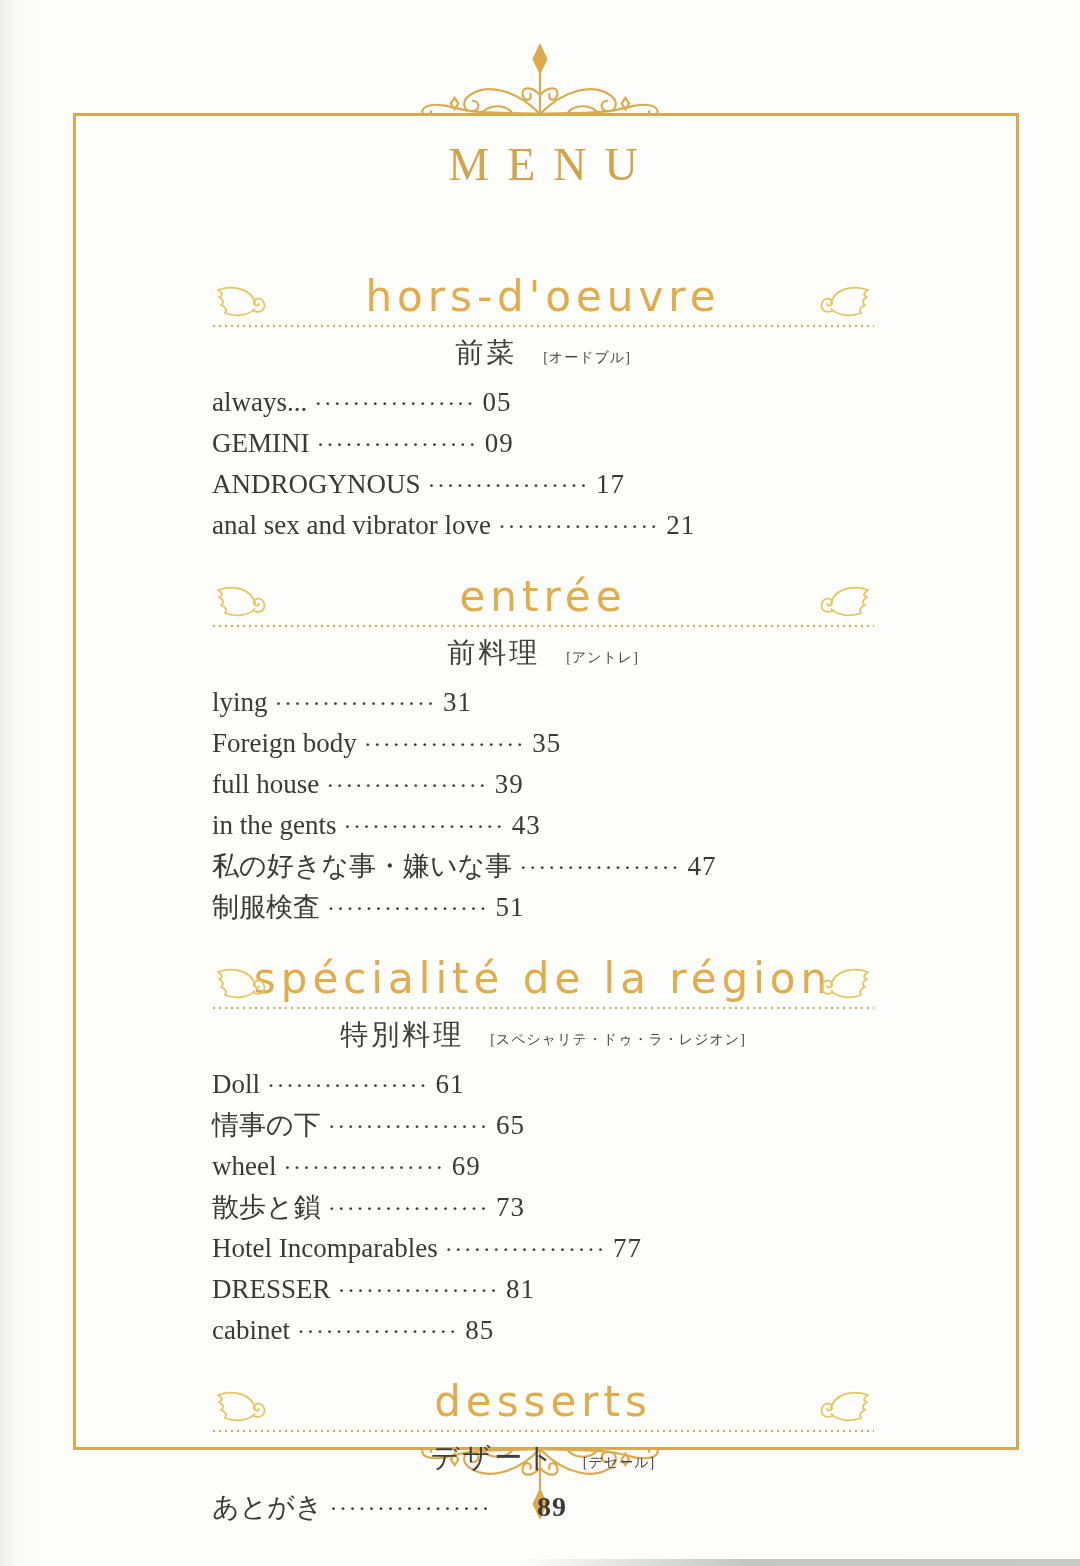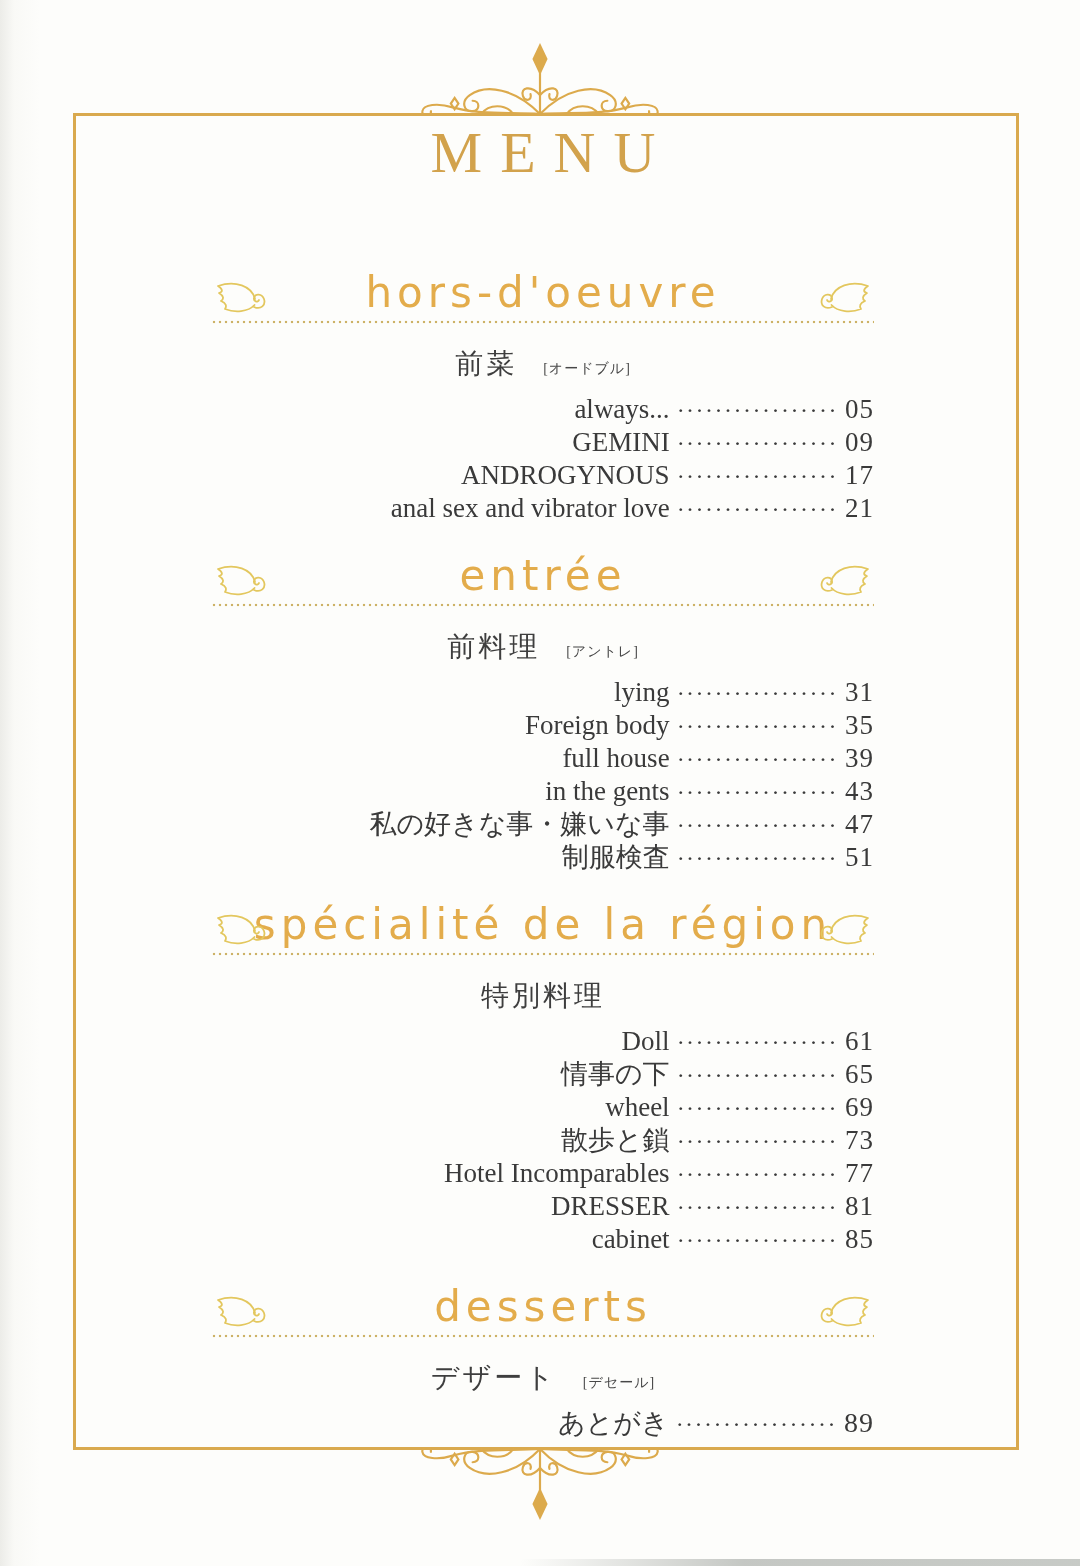--- a/index.html
+++ b/index.html
@@ -24,22 +24,22 @@
     border:3px solid #D9A94E;
   }
   .flourish{position:absolute;left:50%;width:312px;height:74px;}
   .flourish.top{top:41px;transform:translateX(-50%);}
   .flourish.bottom{top:1448px;transform:translateX(-50%) scaleY(-1);}
   .content{
     position:absolute;left:73px;top:113px;width:940px;height:1331px;
     display:flex;flex-direction:column;align-items:center;
   }
   .menu-title{
-    margin-top:4px;
-    font-size:58px;line-height:72px;font-weight:400;
+    margin-top:16px;
+    font-size:46px;line-height:72px;font-weight:400;
     letter-spacing:18px;padding-left:18px;
     color:#D2A24C;
   }
   .section{width:662px;display:flex;flex-direction:column;align-items:center;}
   .section{margin-top:26px;}
   .section.first{margin-top:40px;}
   .sec-header{position:relative;width:662px;}
   .sec-title{
     text-align:center;
     font-family:"DejaVu Sans","Liberation Sans",sans-serif;
@@ -48,33 +48,33 @@
   }
   .dotted{
     width:662px;height:4px;margin-top:2px;
     background-image:radial-gradient(circle at 2px 2px,#CDB266 1.3px,rgba(0,0,0,0) 1.6px);
     background-size:6px 4px;background-repeat:repeat-x;
   }
   .wing{position:absolute;width:54px;height:38px;bottom:8px;}
   .wing.left{left:2px;}
   .wing.right{right:2px;}
   .sec-sub{
-    margin-top:21px;display:flex;align-items:baseline;gap:26px;
+    margin-top:6px;display:flex;align-items:baseline;gap:26px;
     color:#3E3E3E;
   }
   .sub-jp{font-size:28px;letter-spacing:3px;}
   .sub-reading{font-size:14px;letter-spacing:1px;color:#474747;}
   .items{list-style:none;margin:10px 0 0 0;padding:0;width:100%;}
   .items li{
-    text-align:right;font-size:27px;line-height:32px;color:#3A3A3A;
+    text-align:left;font-size:27px;line-height:40px;color:#3A3A3A;
     white-space:nowrap;
   }
   .item-leader{letter-spacing:1.5px;margin:0 7px;color:#3A3A3A;font-size:24px;}
   .item-page{letter-spacing:1px;}
-  .items li.emph .item-page{font-weight:normal;font-size:28px;}
+  .items li.emph .item-page{font-weight:bold;font-size:28px;margin-left:39px;}
   svg .gold-stroke{stroke:#DCAA4C;stroke-width:2.3;fill:none;stroke-linecap:round;}
   svg .gold-fill{fill:#DCAA4C;stroke:none;}
   svg .wing-stroke{stroke:#E3C75E;stroke-width:1.8;fill:none;stroke-linecap:round;stroke-linejoin:round;}
 </style>
 </head>
 <body>
 
 <div class="page">
 
   <svg class="flourish top" viewBox="0 0 320 78" aria-hidden="true">
@@ -208,20 +208,21 @@
       </svg>
       <div class="sec-title">spécialité de la région</div>
       <svg class="wing right" viewBox="0 0 54 38" aria-hidden="true">
         <path class="wing-stroke" d="M14,29 C7,32 2,27 4,21 C6,15.5 13,15 14,20 C14.8,23.5 10,25 9,22"></path>
         <path class="wing-stroke" d="M13,21 C16,8 33,2 50,8 C45,11 45,14 49,15 C44,18 44,21 47,23 C42,25 41,28 43,31 C33,35 20,34 13.5,27"></path>
       </svg>
       <div class="dotted"></div>
     </div>
     <div class="sec-sub">
       <span class="sub-jp">特別料理</span>
+      <span class="sub-reading">[スペシャリテ・ドゥ・ラ・レジオン]</span>
     </div>
     <ul class="items">
 
             <li>
         <span class="item-label">Doll</span><span class="item-leader">·················</span><span class="item-page">61</span>
       </li>
             <li>
         <span class="item-label">情事の下</span><span class="item-leader">·················</span><span class="item-page">65</span>
       </li>
             <li>

